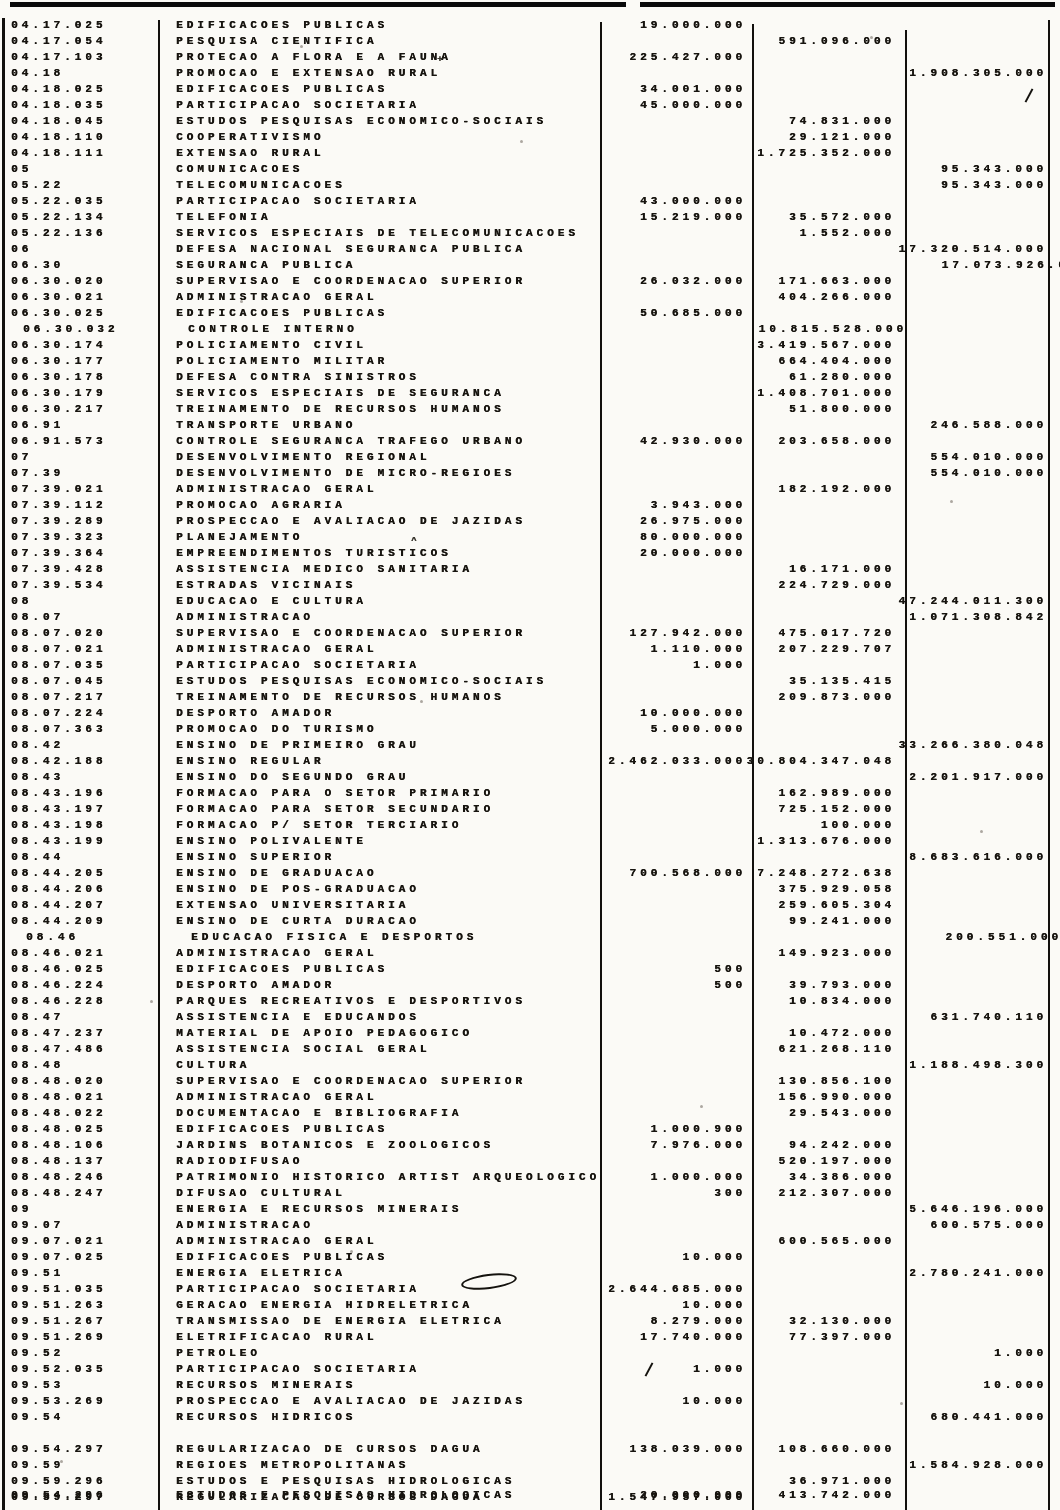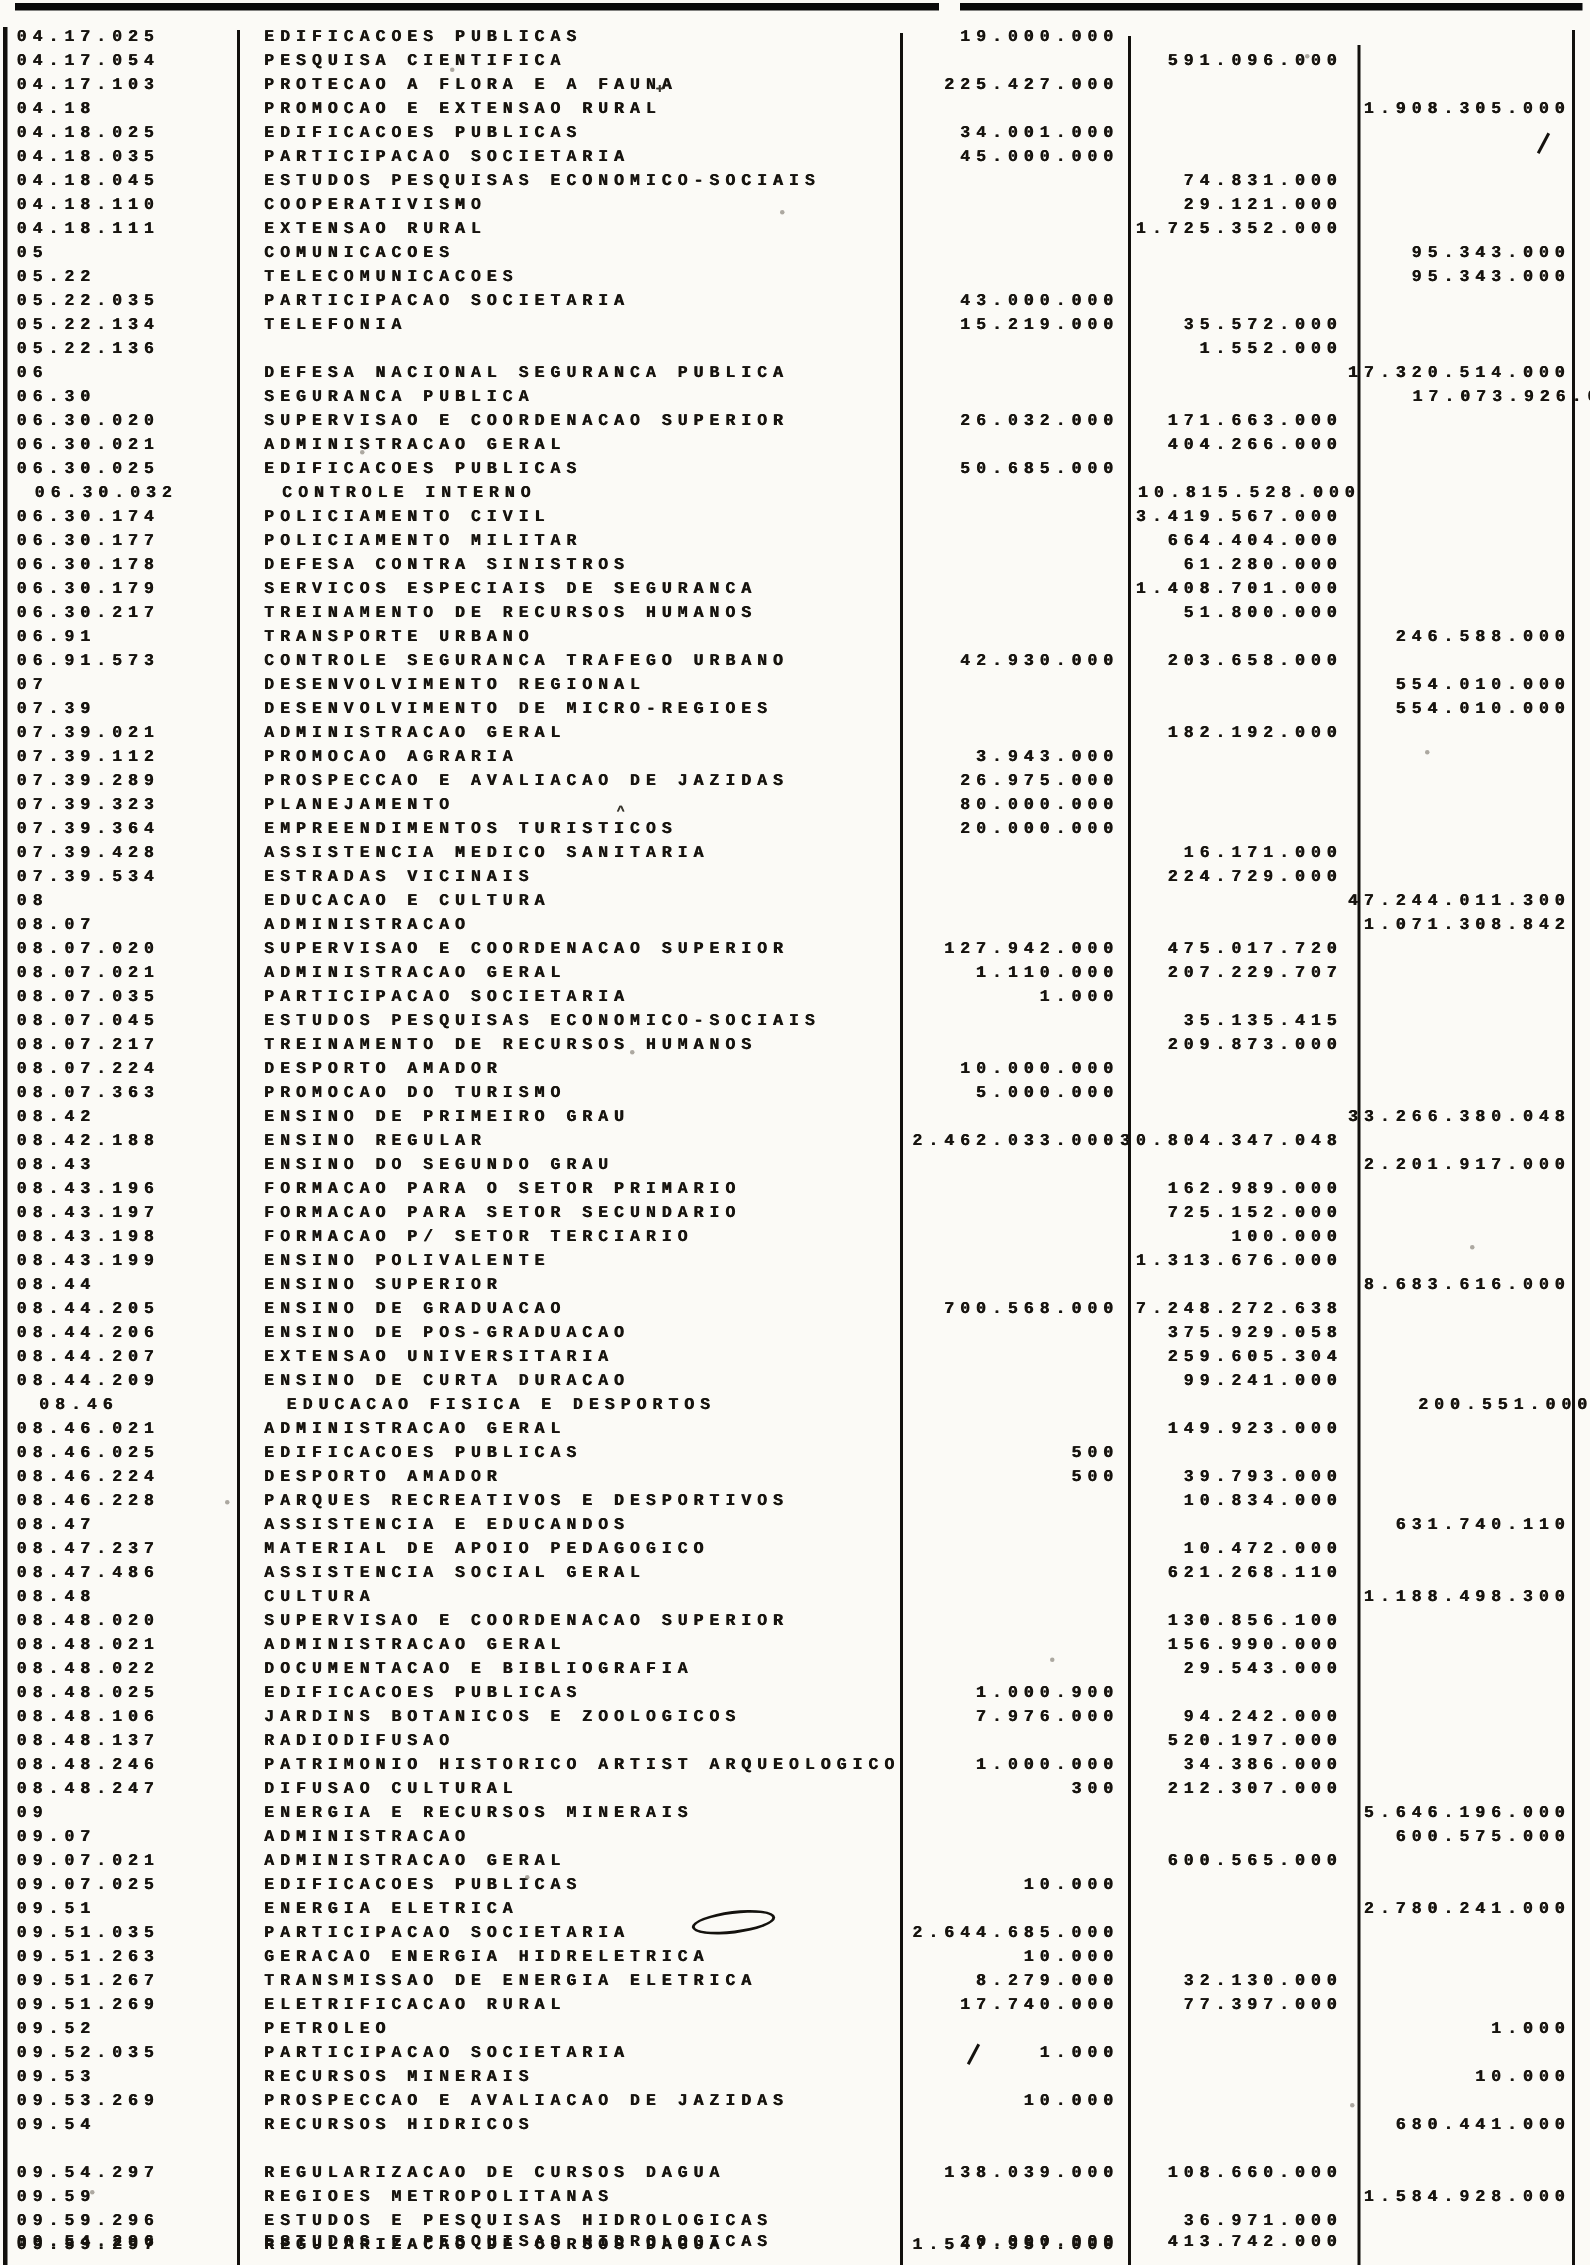--- a/index.html
+++ b/index.html
@@ -49,21 +49,21 @@
       <div class="row" style="top: 65px;"><span class="code">04.18</span><span class="desc">PROMOCAO E EXTENSAO RURAL</span><span class="amt c3">1.908.305.000</span></div>
       <div class="row" style="top: 81px;"><span class="code">04.18.025</span><span class="desc">EDIFICACOES PUBLICAS</span><span class="amt c1">34.001.000</span></div>
       <div class="row" style="top: 97px;"><span class="code">04.18.035</span><span class="desc">PARTICIPACAO SOCIETARIA</span><span class="amt c1">45.000.000</span></div>
       <div class="row" style="top: 113px;"><span class="code">04.18.045</span><span class="desc">ESTUDOS PESQUISAS ECONOMICO-SOCIAIS</span><span class="amt c2">74.831.000</span></div>
       <div class="row" style="top: 129px;"><span class="code">04.18.110</span><span class="desc">COOPERATIVISMO</span><span class="amt c2">29.121.000</span></div>
       <div class="row" style="top: 145px;"><span class="code">04.18.111</span><span class="desc">EXTENSAO RURAL</span><span class="amt c2">1.725.352.000</span></div>
       <div class="row" style="top: 161px;"><span class="code">05</span><span class="desc">COMUNICACOES</span><span class="amt c3">95.343.000</span></div>
       <div class="row" style="top: 177px;"><span class="code">05.22</span><span class="desc">TELECOMUNICACOES</span><span class="amt c3">95.343.000</span></div>
       <div class="row" style="top: 193px;"><span class="code">05.22.035</span><span class="desc">PARTICIPACAO SOCIETARIA</span><span class="amt c1">43.000.000</span></div>
       <div class="row" style="top: 209px;"><span class="code">05.22.134</span><span class="desc">TELEFONIA</span><span class="amt c1">15.219.000</span><span class="amt c2">35.572.000</span></div>
-      <div class="row" style="top: 225px;"><span class="code">05.22.136</span><span class="amt c2">1.552.000</span></div>
+      <div class="row" style="top: 225px;"><span class="code">05.22.136</span><span class="desc">SERVICOS ESPECIAIS DE TELECOMUNICACOES</span><span class="amt c2">1.552.000</span></div>
       <div class="row" style="top: 241px;"><span class="code">06</span><span class="desc">DEFESA NACIONAL SEGURANCA PUBLICA</span><span class="amt c3">17.320.514.000</span></div>
       <div class="row" style="top: 257px; padding-left: 43px;"><span class="code">06.30</span><span class="desc">SEGURANCA PUBLICA</span><span class="amt c3">17.073.926.000</span></div>
       <div class="row" style="top: 273px;"><span class="code">06.30.020</span><span class="desc">SUPERVISAO E COORDENACAO SUPERIOR</span><span class="amt c1">26.032.000</span><span class="amt c2">171.663.000</span></div>
       <div class="row" style="top: 289px;"><span class="code">06.30.021</span><span class="desc">ADMINISTRACAO GERAL</span><span class="amt c2">404.266.000</span></div>
       <div class="row" style="top: 305px;"><span class="code">06.30.025</span><span class="desc">EDIFICACOES PUBLICAS</span><span class="amt c1">50.685.000</span></div>
       <div class="row" style="top: 321px; margin-left: 12px;"><span class="code">06.30.032</span><span class="desc">CONTROLE INTERNO</span><span class="amt c2">10.815.528.000</span></div>
       <div class="row" style="top: 337px;"><span class="code">06.30.174</span><span class="desc">POLICIAMENTO CIVIL</span><span class="amt c2">3.419.567.000</span></div>
       <div class="row" style="top: 353px;"><span class="code">06.30.177</span><span class="desc">POLICIAMENTO MILITAR</span><span class="amt c2">664.404.000</span></div>
       <div class="row" style="top: 369px;"><span class="code">06.30.178</span><span class="desc">DEFESA CONTRA SINISTROS</span><span class="amt c2">61.280.000</span></div>
       <div class="row" style="top: 385px;"><span class="code">06.30.179</span><span class="desc">SERVICOS ESPECIAIS DE SEGURANCA</span><span class="amt c2">1.408.701.000</span></div>

